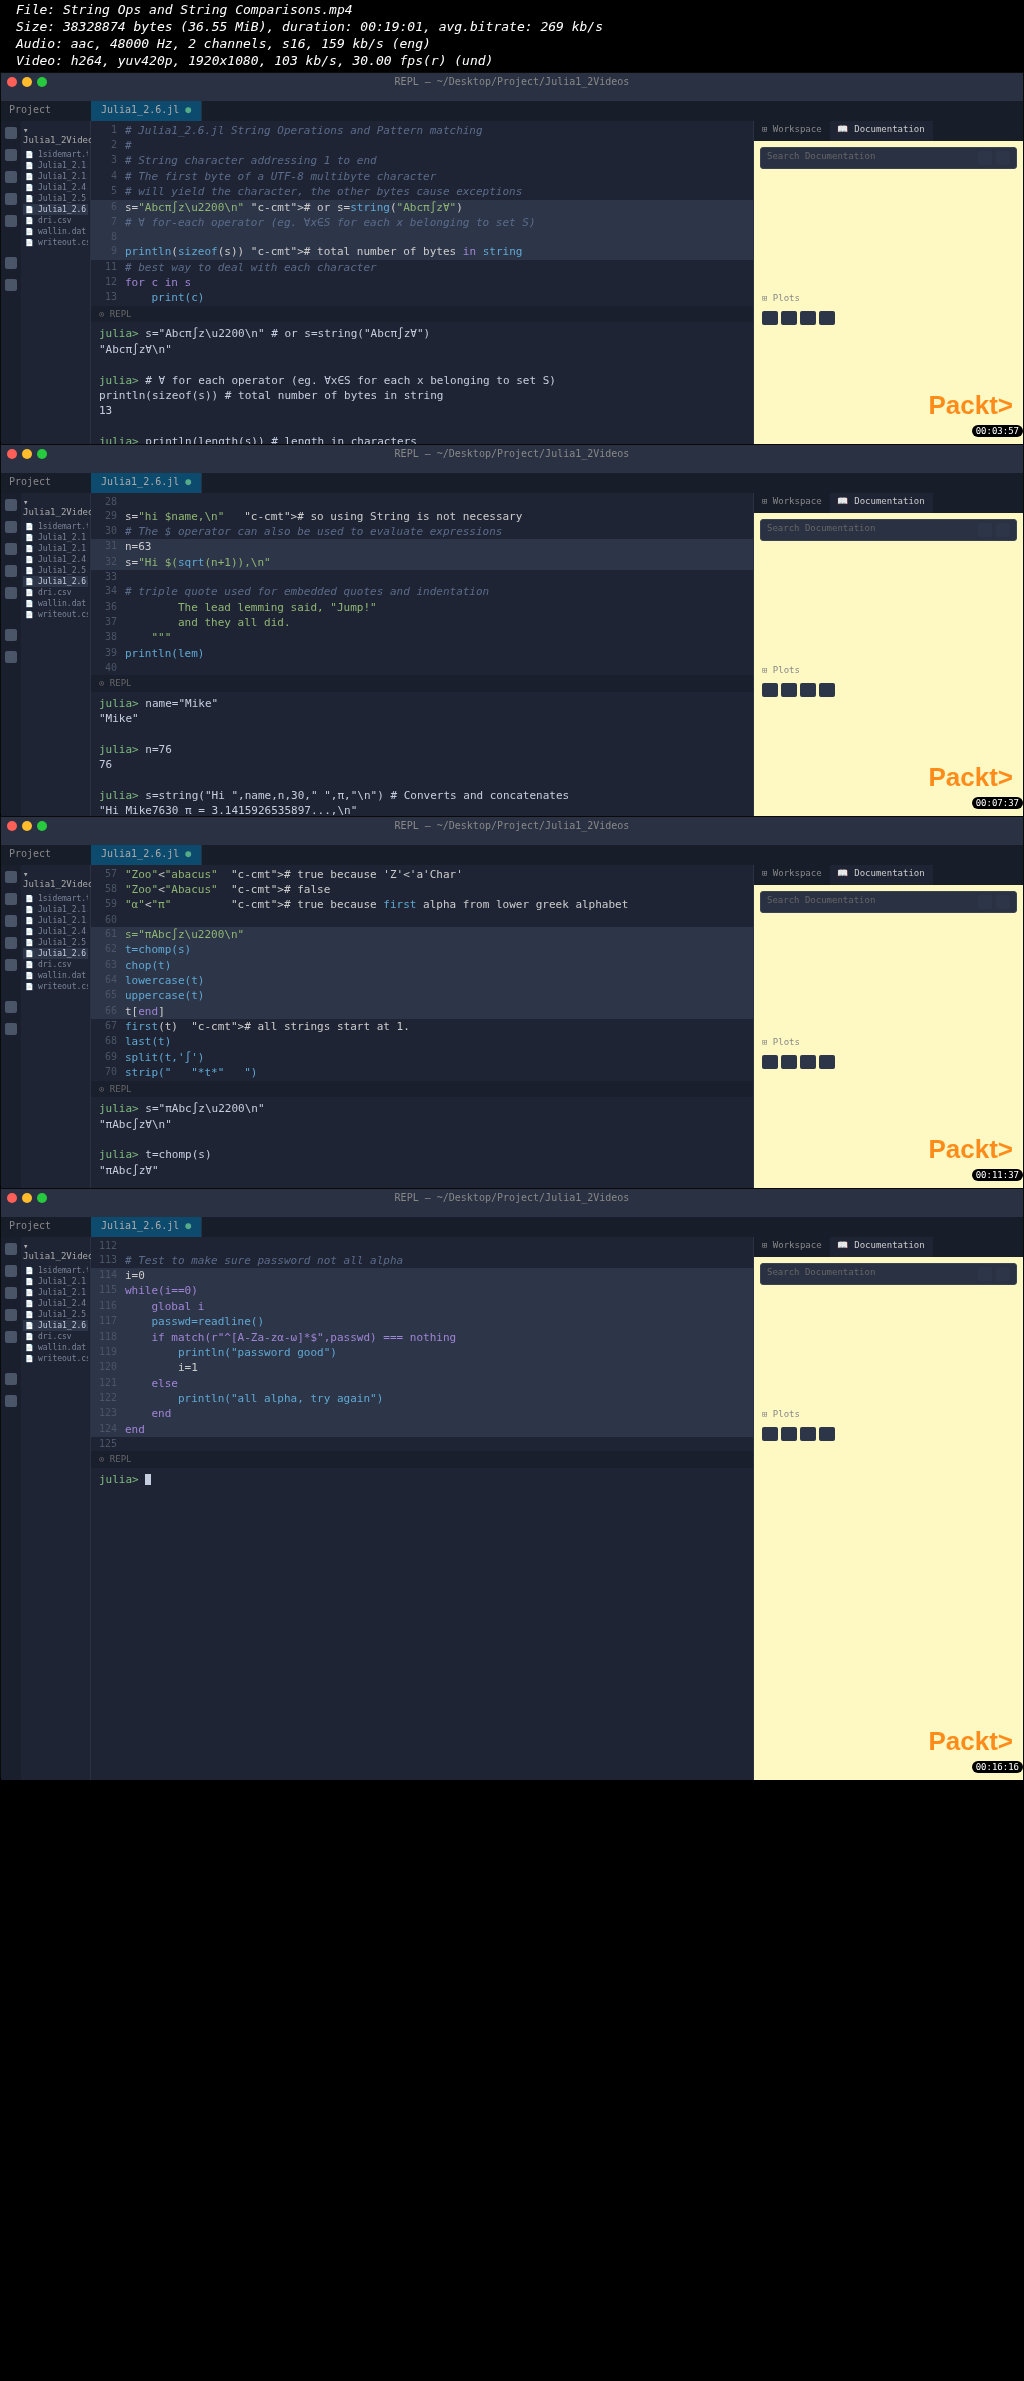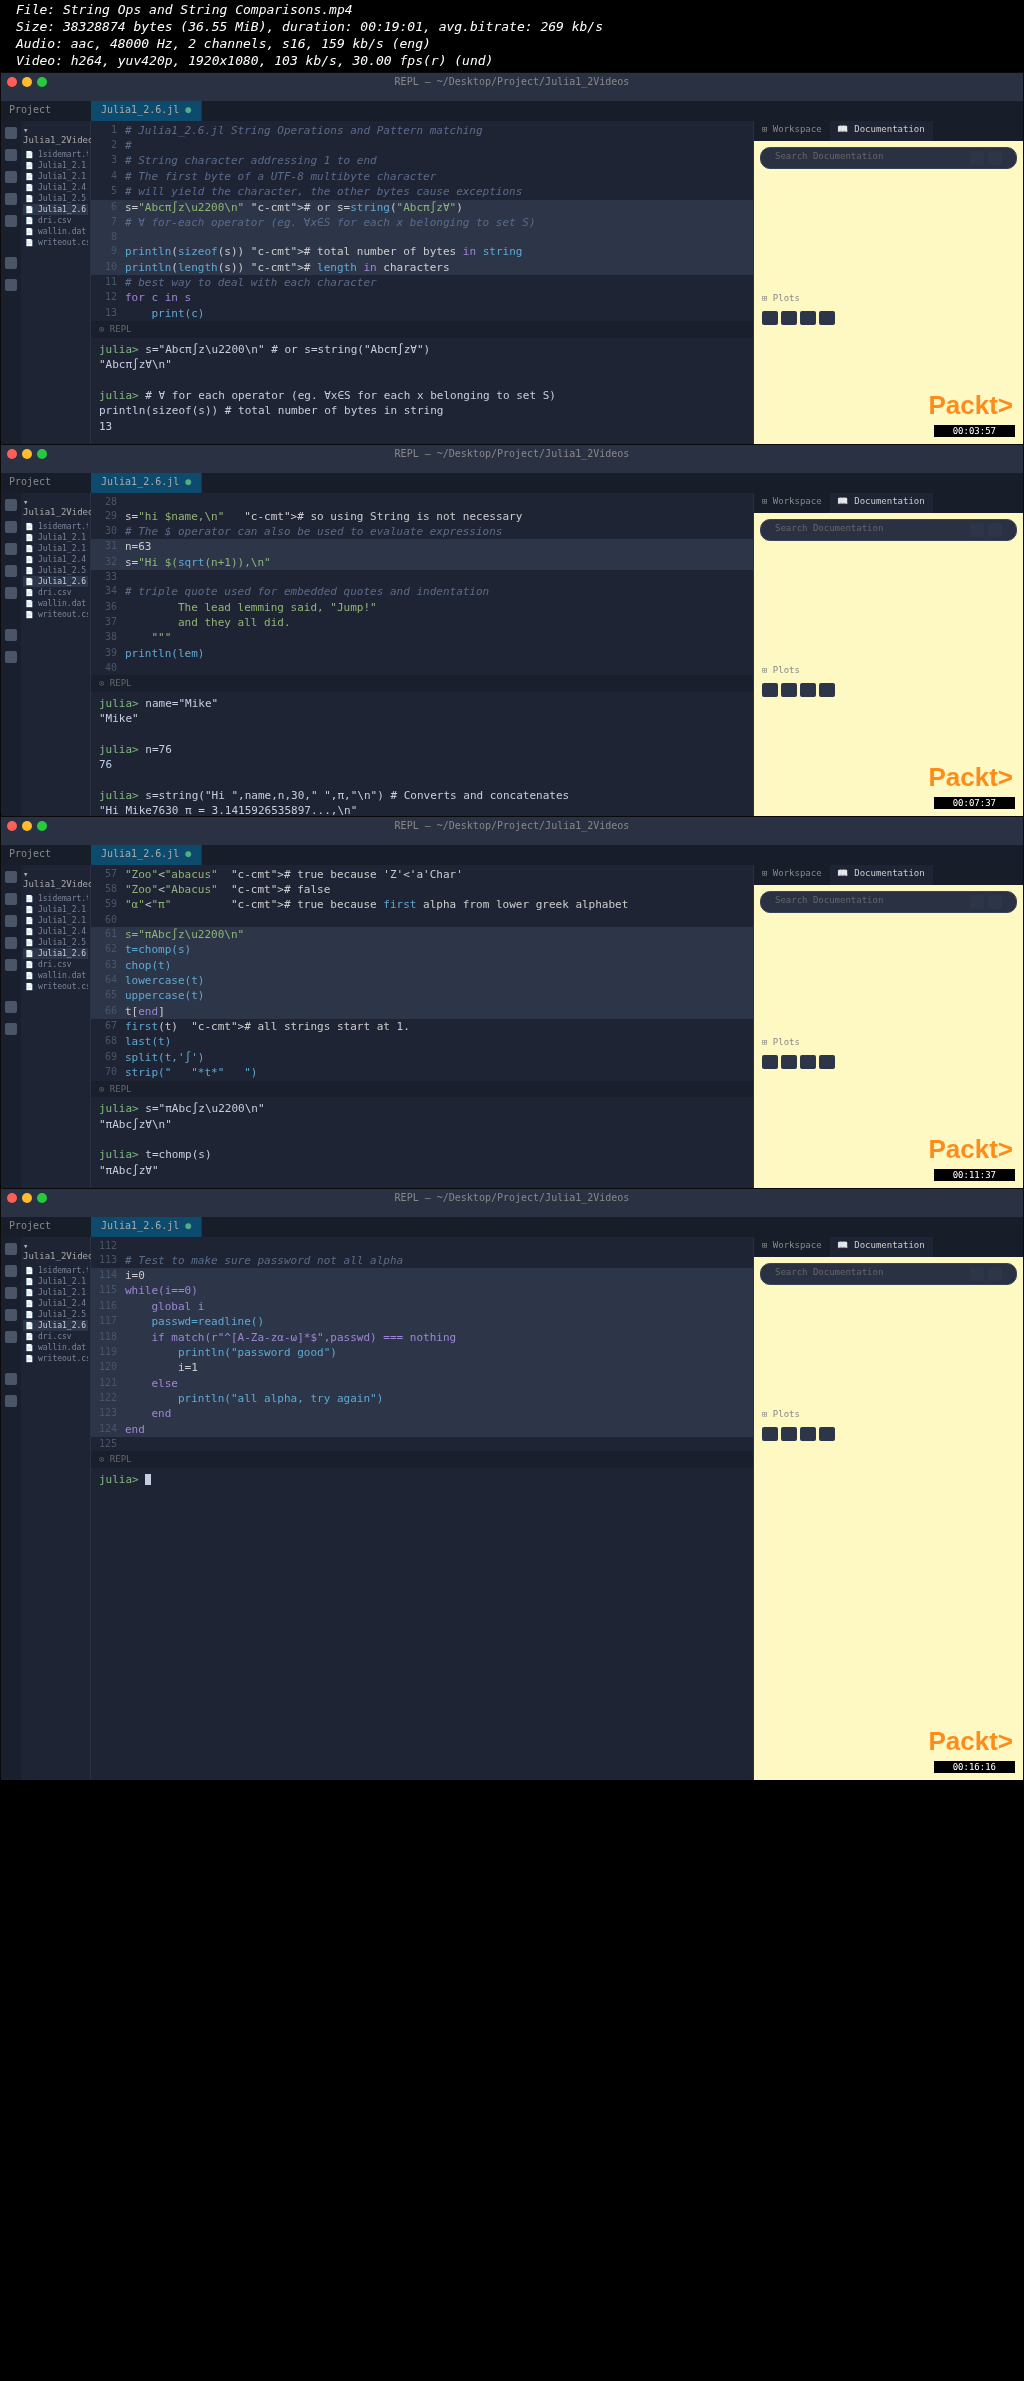--- a/index.html
+++ b/index.html
@@ -29,29 +29,29 @@
 .c-kw { color:#a085d6; }
 .c-str { color:#8fb573; }
 .c-fn { color:#5fa8d3; }
 .repl { font-size:11px; color:#c5cde0; padding:4px 8px; background:#1e2433; }
 .repl .prompt { color:#7fb97f; }
 .repl-hdr { font-size:9px; color:#666; padding:2px 8px; background:#1a1f2e; }
 .rightpane { width:270px; background:#fef9c3; border-left:1px solid #2a3142; font-size:10px; }
 .rp-tabs { display:flex; height:20px; background:#181d2a; font-size:9px; }
 .rp-tab { padding:3px 8px; color:#888; }
 .rp-tab.act { background:#1e2433; color:#ccc; }
-.rp-search { margin:6px; padding:3px 14px; background:#2a3142; border:1px solid #3a4255; color:#666; font-size:9px; border-radius:10px; display:flex; justify-content:space-between; }
+.rp-search { margin:6px; padding:3px 6px; background:#2a3142; border:1px solid #3a4255; color:#666; font-size:9px; border-radius:3px; display:flex; justify-content:space-between; }
 .rp-icons { display:flex; gap:4px; }
 .rp-icons span { width:14px; height:14px; background:#2d3548; border-radius:2px; display:block; }
 .rp-plots { color:#888; font-size:9px; padding:4px 8px; margin-top:120px; }
 .rp-ctrl { display:flex; gap:3px; padding:4px 8px; }
 .rp-ctrl span { width:16px; height:14px; background:#2d3548; border-radius:2px; }
 .logo { position:absolute; right:10px; bottom:20px; font-size:26px; font-weight:bold; color:#ff8c1a; font-family:Arial,sans-serif; }
 .logo::after { content:">"; color:#ff8c1a; }
-.ts { position:absolute; right:8px; bottom:4px; font-size:9px; background:#000; color:#fff; padding:1px 19px; }
+.ts { position:absolute; right:0; bottom:4px; font-size:9px; background:#000; color:#fff; padding:1px 4px;border-radius:6px; }
 .status { height:16px; background:#181d2a; font-size:9px; color:#666; display:flex; justify-content:space-between; padding:2px 8px; }
 .cursor { display:inline-block; width:6px; height:11px; background:#c5cde0; vertical-align:middle; }
 </style>
 </head>
 <body>
 
 <div class="meta">
   <div>File: String Ops and String Comparisons.mp4</div>
   <div>Size: 38328874 bytes (36.55 MiB), duration: 00:19:01, avg.bitrate: 269 kb/s</div>
   <div>Audio: aac, 48000 Hz, 2 channels, s16, 159 kb/s (eng)</div>
@@ -122,24 +122,20 @@
             <span class="code"><span class="c-cmt"># ∀ for-each operator (eg. ∀x∈S for each x belonging to set S)</span></span>
           </div>
           <div class="line hl">
             <span class="ln">8</span>
             <span class="code"></span>
           </div>
           <div class="line hl">
             <span class="ln">9</span>
             <span class="code"><span class="c-fn">println</span>(<span class="c-fn">sizeof</span>(s)) <span class="&lt;span">"c-cmt"</span>&gt;# total number of bytes <span class="c-kw">in</span> <span class="c-fn">string</span></span>
           </div>
-          <div class="line hl">
-            <span class="ln">10</span>
-            <span class="code"><span class="c-fn">println</span>(<span class="c-fn">length</span>(s)) <span class="&lt;span">"c-cmt"</span>&gt;# <span class="c-fn">length</span> <span class="c-kw">in</span> characters</span>
-          </div>
           <div class="line ">
             <span class="ln">11</span>
             <span class="code"><span class="c-cmt"># best way to deal with each character</span></span>
           </div>
           <div class="line ">
             <span class="ln">12</span>
             <span class="code"><span class="c-kw">for c in s</span></span>
           </div>
           <div class="line ">
             <span class="ln">13</span>

